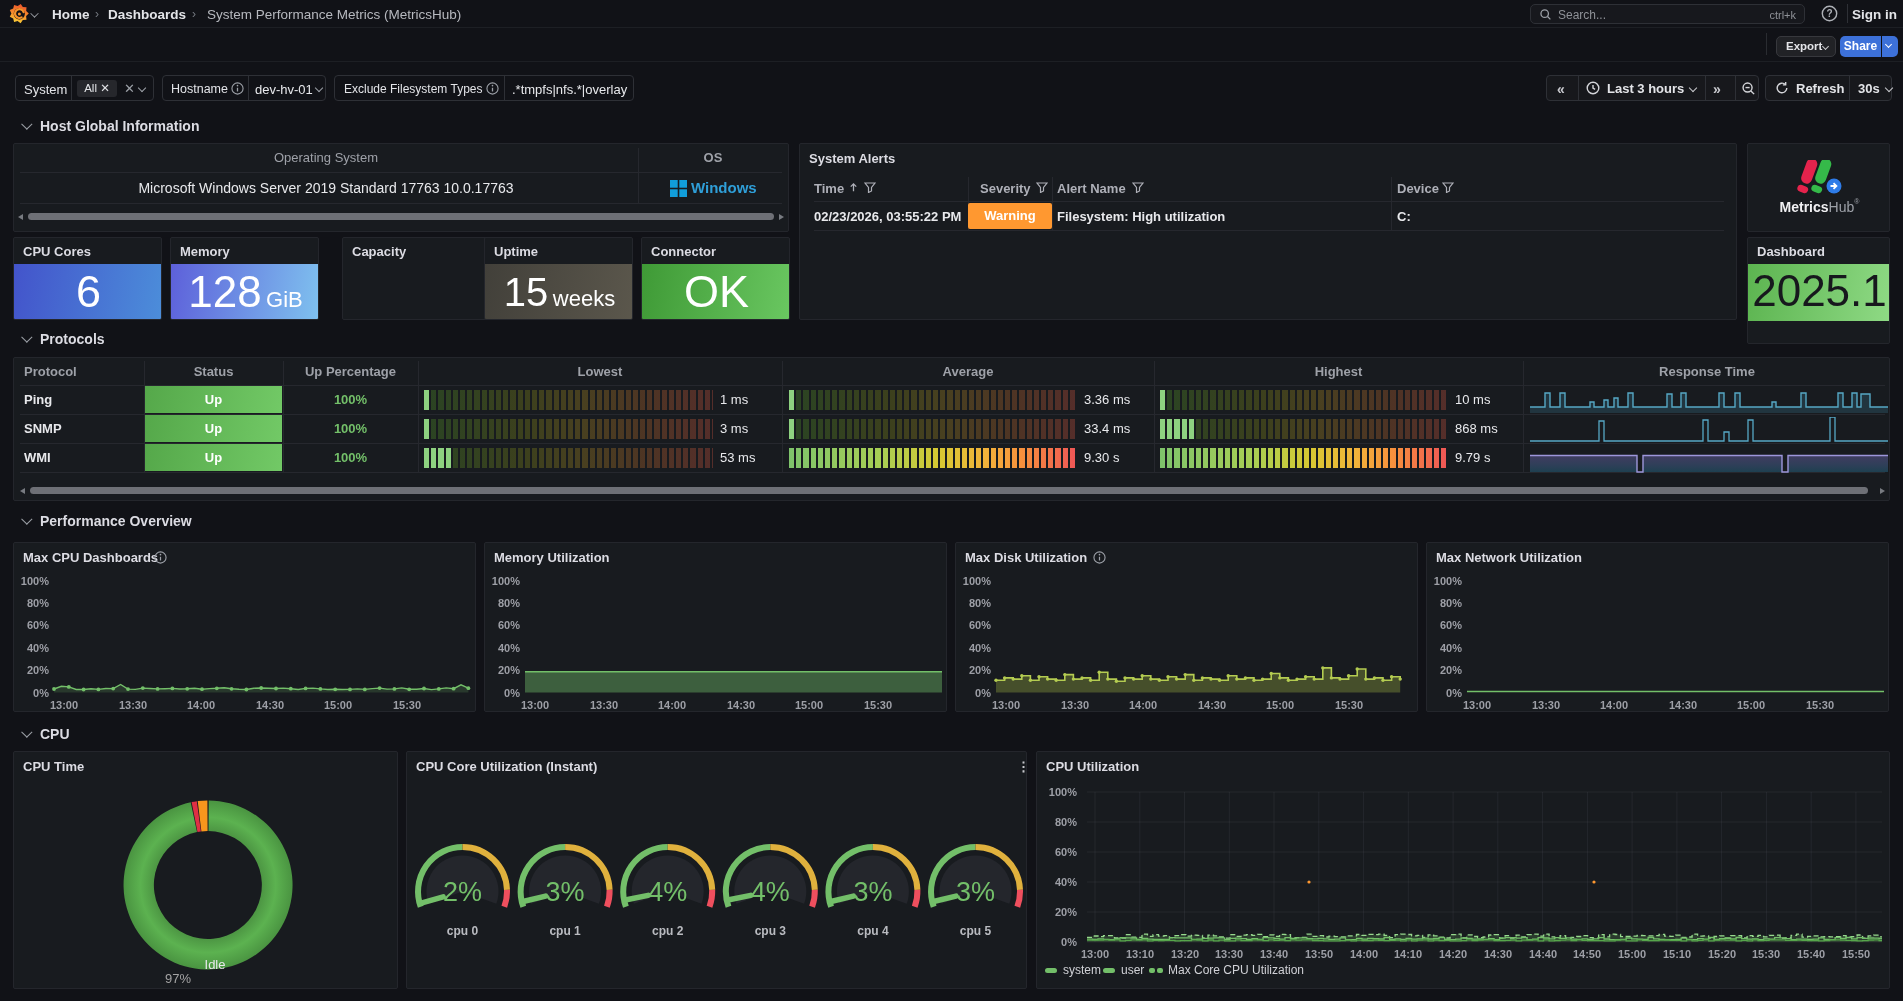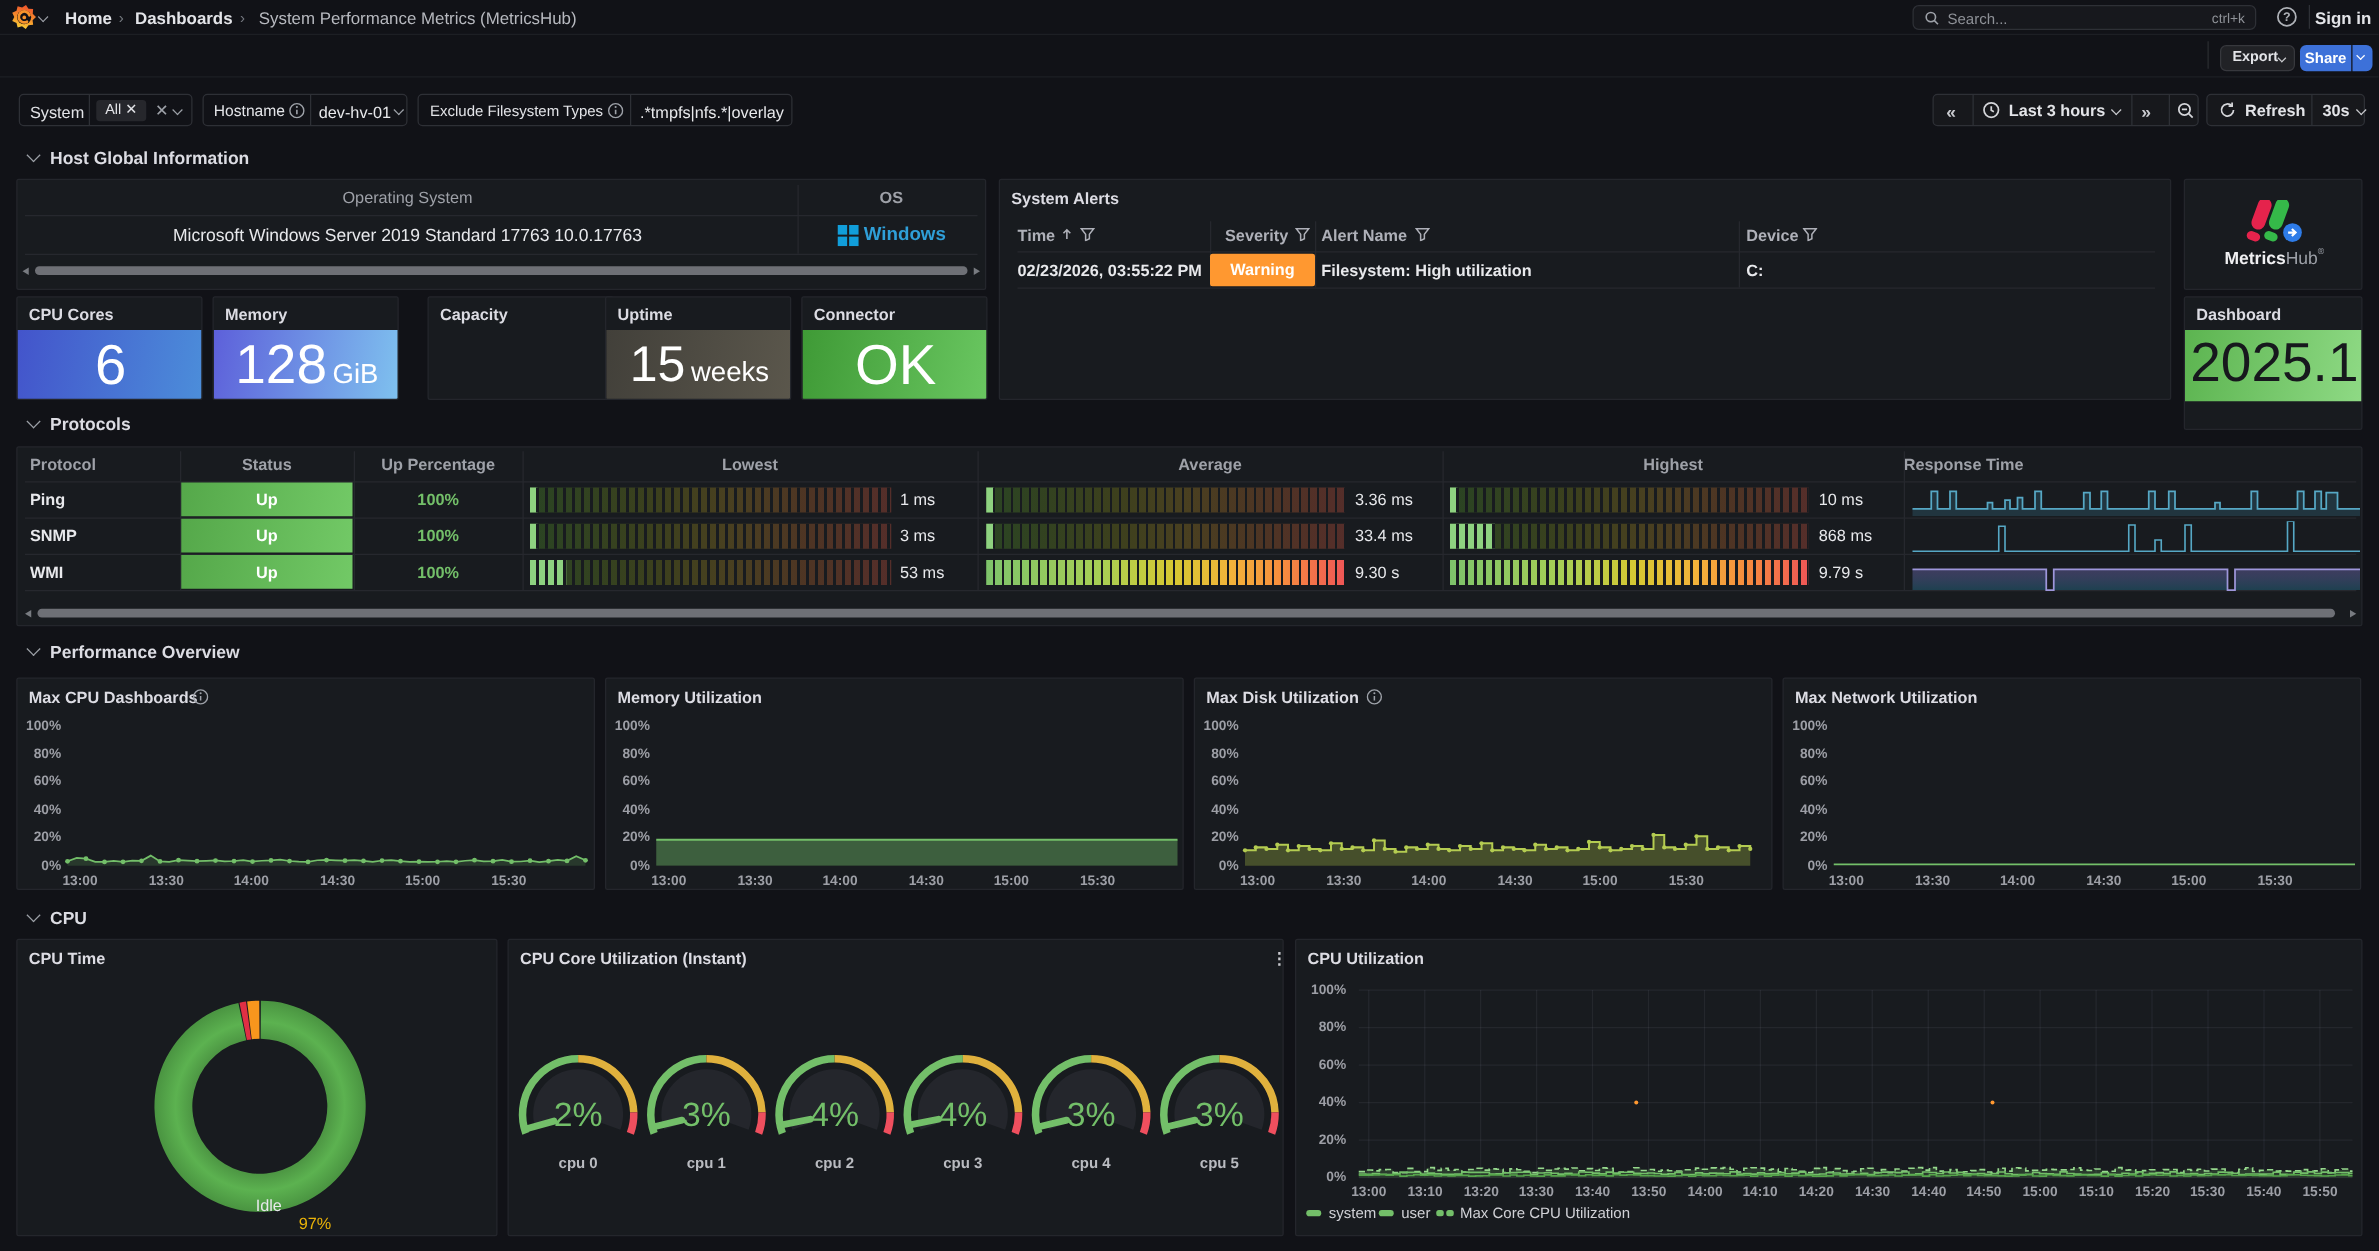--- a/index.html
+++ b/index.html
@@ -231,21 +231,21 @@
       <div style="font-size:44px;font-weight:500;line-height:54px">2025.1</div>
     </div>
 </div>
 <div class="panel" style="left:13px;top:357px;width:1877px;height:144px">
     <div class="abs" style="left:0px;top:0;width:130px;height:27px;font-size:13px;font-weight:700;color:#9ea1a8;text-align:left;padding-left:10px;line-height:27px">Protocol</div>
     <div class="abs" style="left:130px;top:0;width:139px;height:27px;font-size:13px;font-weight:700;color:#9ea1a8;text-align:center;line-height:27px">Status</div>
     <div class="abs" style="left:269px;top:0;width:135px;height:27px;font-size:13px;font-weight:700;color:#9ea1a8;text-align:center;line-height:27px">Up Percentage</div>
     <div class="abs" style="left:404px;top:0;width:364px;height:27px;font-size:13px;font-weight:700;color:#9ea1a8;text-align:center;line-height:27px">Lowest</div>
     <div class="abs" style="left:768px;top:0;width:372px;height:27px;font-size:13px;font-weight:700;color:#9ea1a8;text-align:center;line-height:27px">Average</div>
     <div class="abs" style="left:1140px;top:0;width:369px;height:27px;font-size:13px;font-weight:700;color:#9ea1a8;text-align:center;line-height:27px">Highest</div>
-    <div class="abs" style="left:1509px;top:0;width:368px;height:27px;font-size:13px;font-weight:700;color:#9ea1a8;line-height:27px">Response Time</div>
+    <div class="abs" style="left:1509px;top:0;width:368px;height:27px;font-size:13px;font-weight:700;color:#9ea1a8;text-align:center;line-height:27px">Response Time</div>
     <div class="abs" style="left:130px;top:3px;width:1px;height:111px;background:#26282e"></div>
     <div class="abs" style="left:269px;top:3px;width:1px;height:111px;background:#26282e"></div>
     <div class="abs" style="left:404px;top:3px;width:1px;height:111px;background:#26282e"></div>
     <div class="abs" style="left:768px;top:3px;width:1px;height:111px;background:#26282e"></div>
     <div class="abs" style="left:1140px;top:3px;width:1px;height:111px;background:#26282e"></div>
     <div class="abs" style="left:1509px;top:3px;width:1px;height:111px;background:#26282e"></div>
     <div class="abs" style="left:6px;top:27px;width:1865px;height:1px;background:#26282e"></div>
     <div class="abs" style="left:10px;top:27px;height:29px;line-height:29px;font-size:13px;font-weight:700;color:#e8e9ec">Ping</div>
     <div class="abs" style="left:131px;top:28px;width:137px;height:27px;background:linear-gradient(100deg,#55a84a,#72c966);text-align:center;line-height:27px;font-size:13px;font-weight:700;color:#fff">Up</div>
     <div class="abs" style="left:269px;top:27px;width:135px;height:29px;text-align:center;line-height:29px;font-size:13px;font-weight:700;color:#73bf69">100%</div>
@@ -487,21 +487,21 @@
           <stop offset="0.60" stop-color="#498f40"></stop>
           <stop offset="0.80" stop-color="#5cb250"></stop>
           <stop offset="1" stop-color="#4a9441"></stop>
         </radialGradient>
       </defs>
       <path d="M194.7,48.5 A84.5,84.5 0 1 1 176.7,50.3 L183.0,80.1 A54,54 0 1 0 194.5,79.0 Z" fill="url(#dg)"></path>
       <path d="M177.6,50.1 A84.5,84.5 0 0 1 182.8,49.2 L186.9,79.5 A54,54 0 0 0 183.5,80.0 Z" fill="#e02f44"></path>
       <path d="M183.7,49.1 A84.5,84.5 0 0 1 193.4,48.5 L193.6,79.0 A54,54 0 0 0 187.4,79.4 Z" fill="#f8961d"></path>
     </svg>
     <div class="abs" style="left:151px;top:206px;width:100px;text-align:center;font-size:13px;color:#e8e9ec;line-height:13px">Idle</div>
-    <div class="abs" style="left:151px;top:219px;width:100px;text-align:right;font-size:13px;color:#eab308">97%</div>
+    <div class="abs" style="left:151px;top:219px;width:100px;text-align:left;font-size:13px;color:#a3a3a3">97%</div>
   </div>
 <div class="panel" style="left:406px;top:751px;width:621px;height:238px">
     <div class="ptitle abs" style="left:9px;top:7px">CPU Core Utilization (Instant)</div>
     <div class="abs" style="left:610px;top:7px;width:14px;height:16px;color:#c7c8cd;font-size:13px;font-weight:700;letter-spacing:0">⋮</div>
     <svg class="abs" style="left:0;top:0" width="621" height="238">
       <path d="M55.5,139.5 L21.7,151.8 A36,36 0 1 1 89.3,151.8 Z" fill="#24262c"></path>
       <path d="M13.7,154.7 A44.5,44.5 0 0 1 55.5,95.0" fill="none" stroke="#73bf69" stroke-width="6"></path>
       <path d="M55.5,95.0 A44.5,44.5 0 0 1 100.0,137.9" fill="none" stroke="#e0b13d" stroke-width="6"></path>
       <path d="M100.0,137.9 A44.5,44.5 0 0 1 97.3,154.7" fill="none" stroke="#ef4f5e" stroke-width="6"></path>
       <line x1="36.2" y1="144.9" x2="15.0" y2="150.8" stroke="#73bf69" stroke-width="5.5" stroke-linecap="round"></line>

